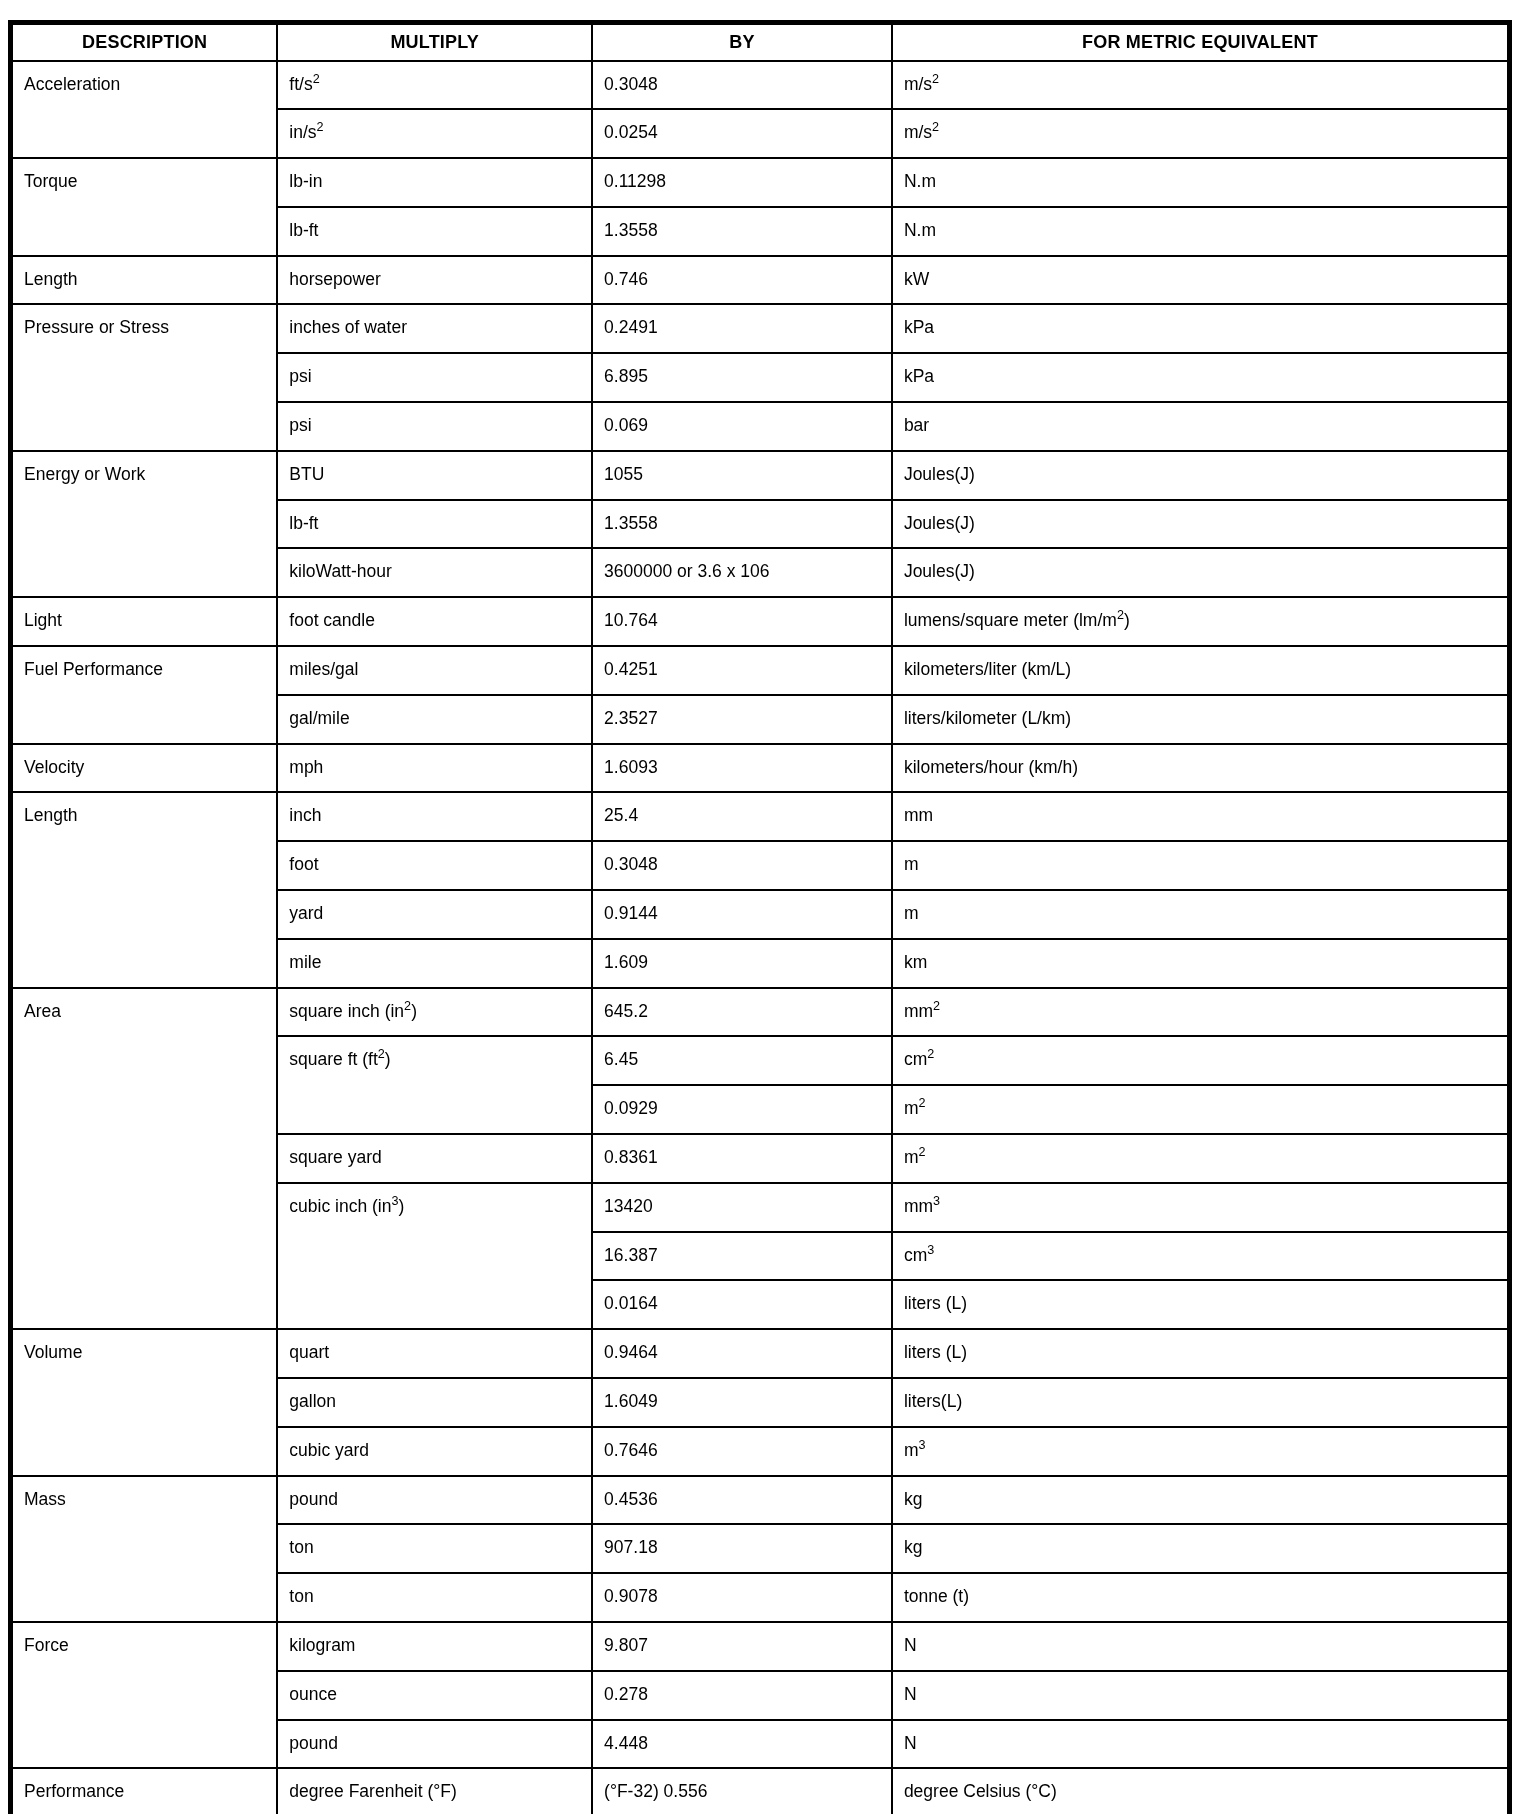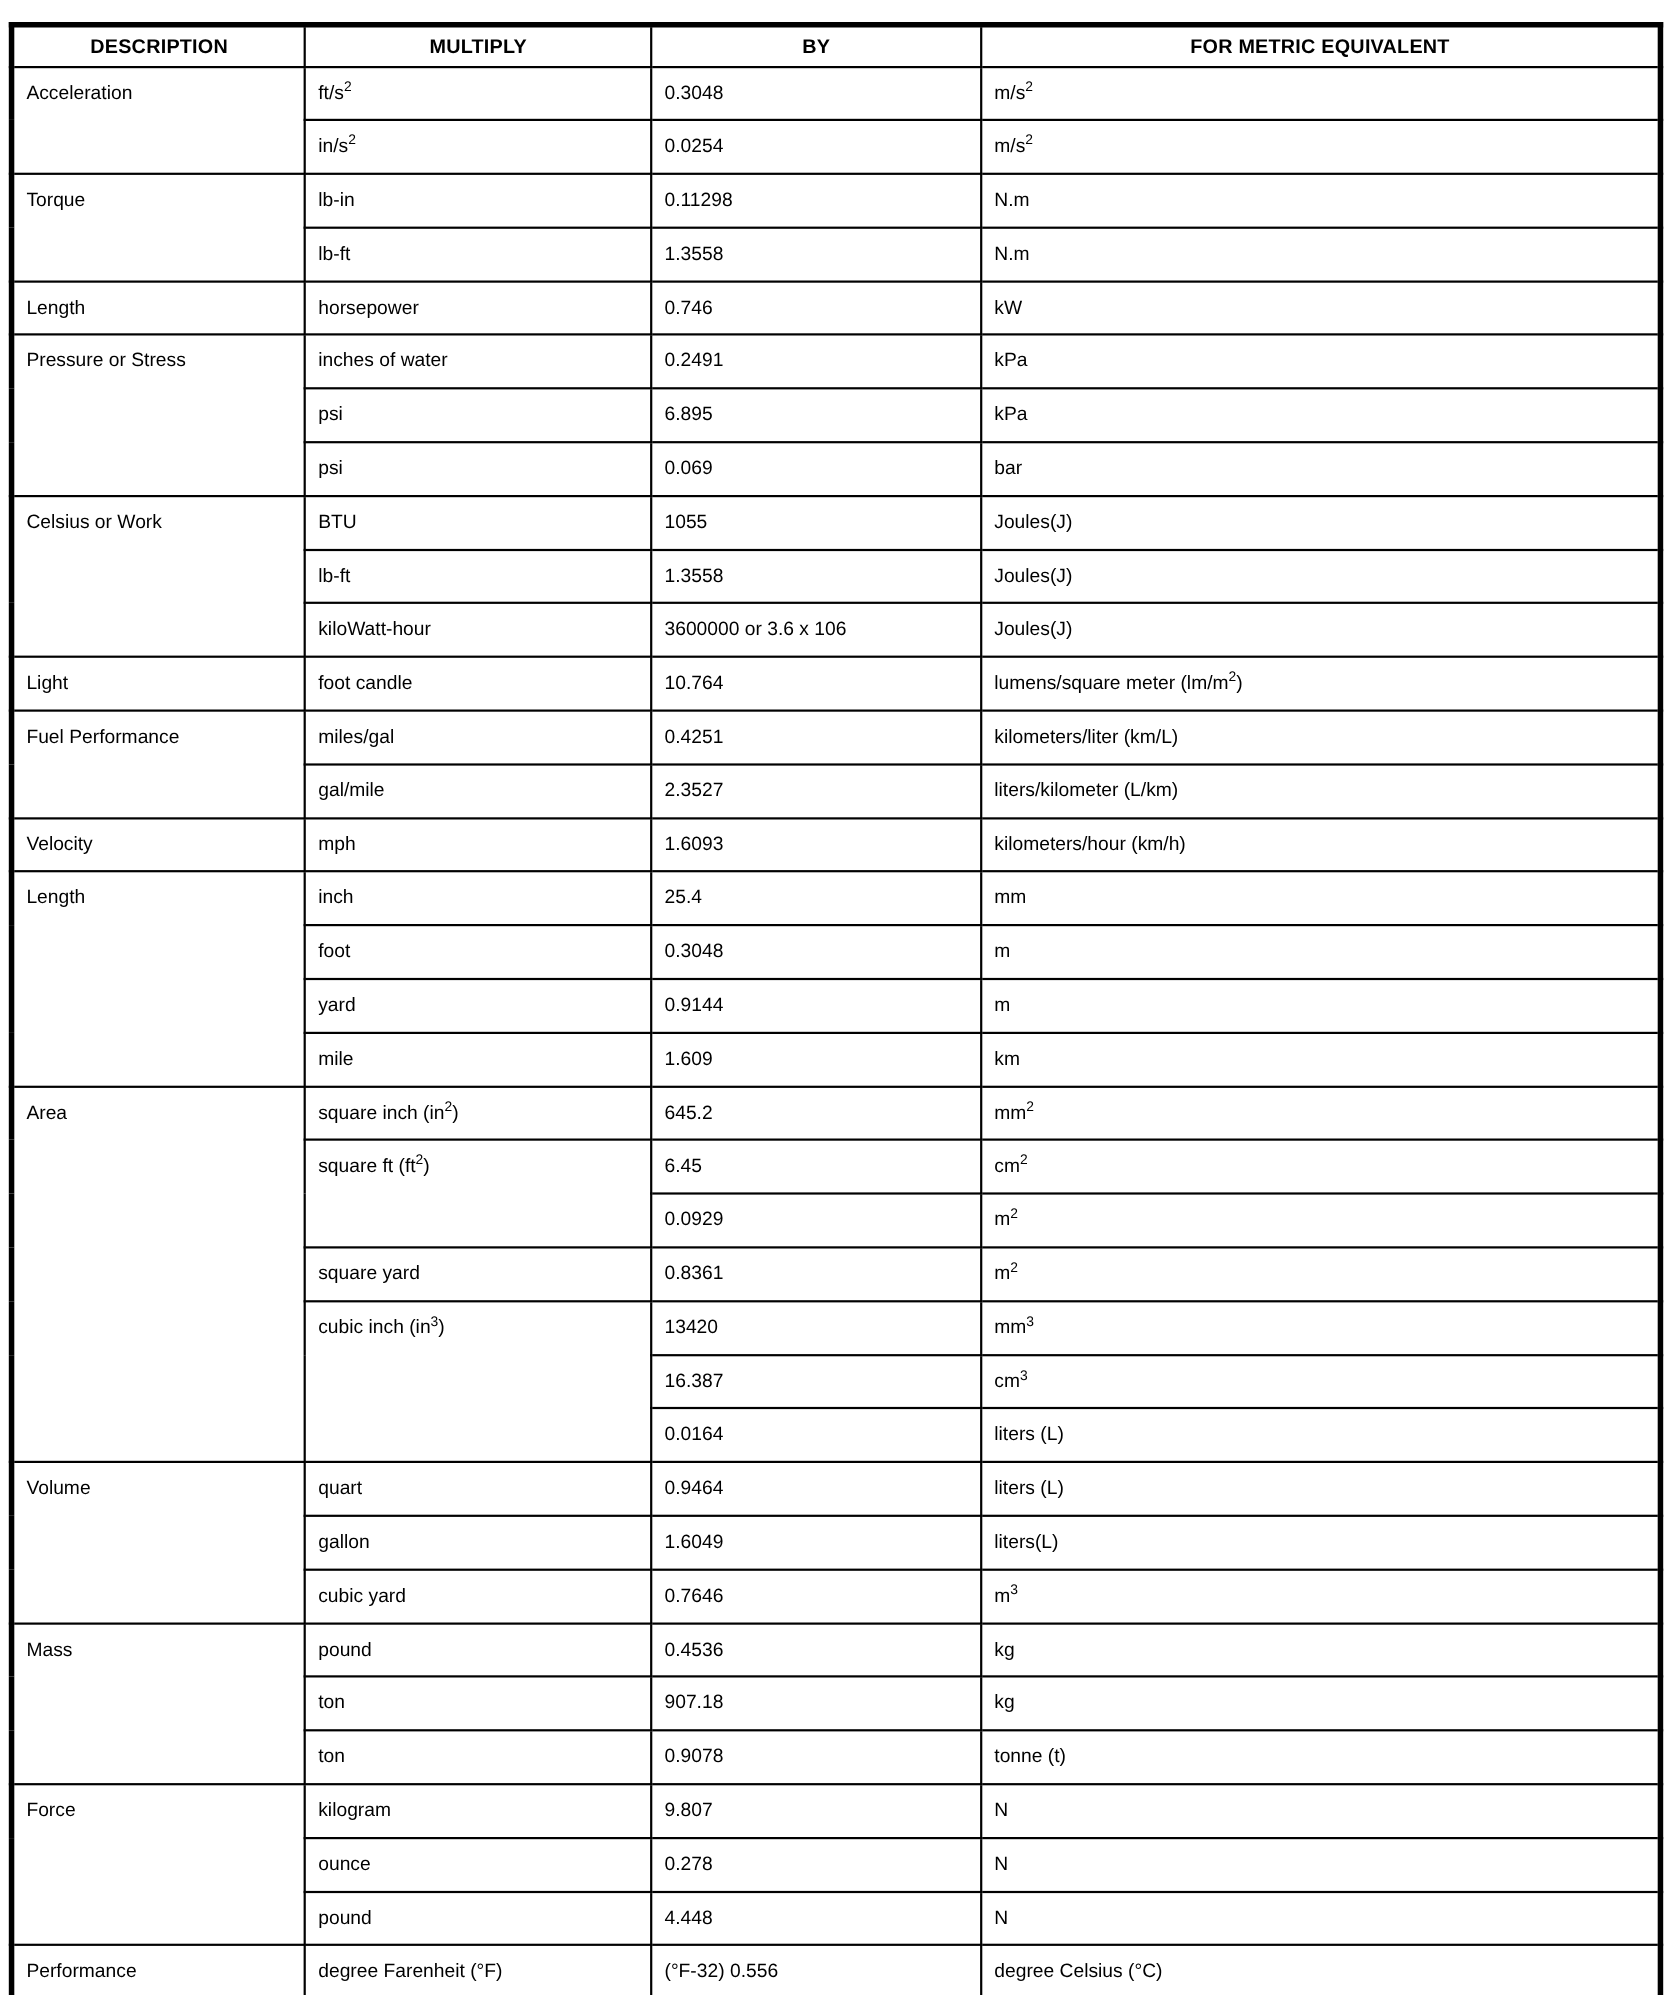--- a/index.html
+++ b/index.html
@@ -113,21 +113,21 @@
           <td>psi</td>
           <td>6.895</td>
           <td>kPa</td>
         </tr>
         <tr>
           <td>psi</td>
           <td>0.069</td>
           <td>bar</td>
         </tr>
         <tr>
-          <td rowspan="3">Celsius or Work</td>
+          <td rowspan="3">Energy or Work</td>
           <td>BTU</td>
           <td>1055</td>
           <td>Joules(J)</td>
         </tr>
         <tr>
           <td>lb-ft</td>
           <td>1.3558</td>
           <td>Joules(J)</td>
         </tr>
         <tr>

